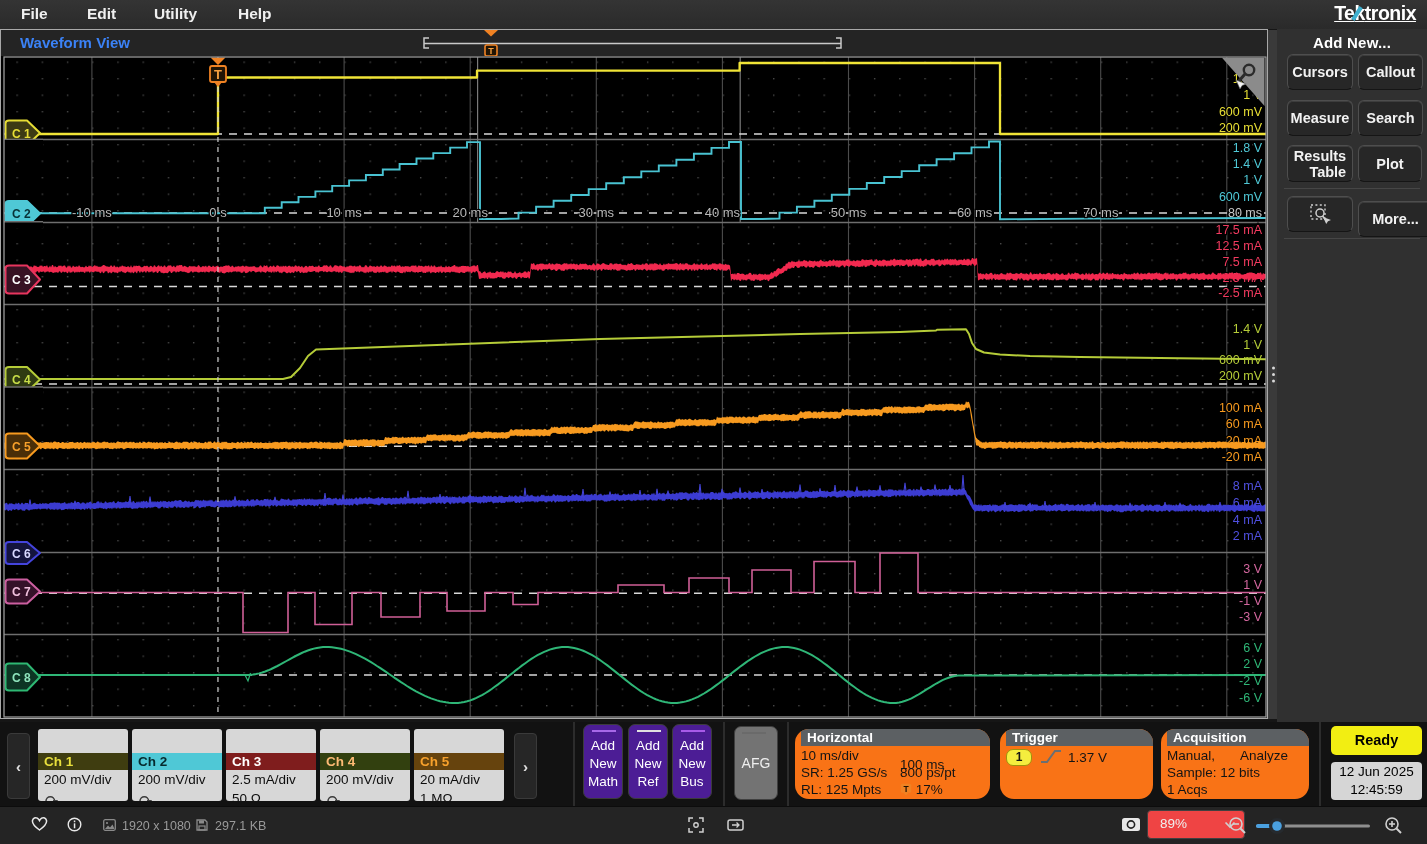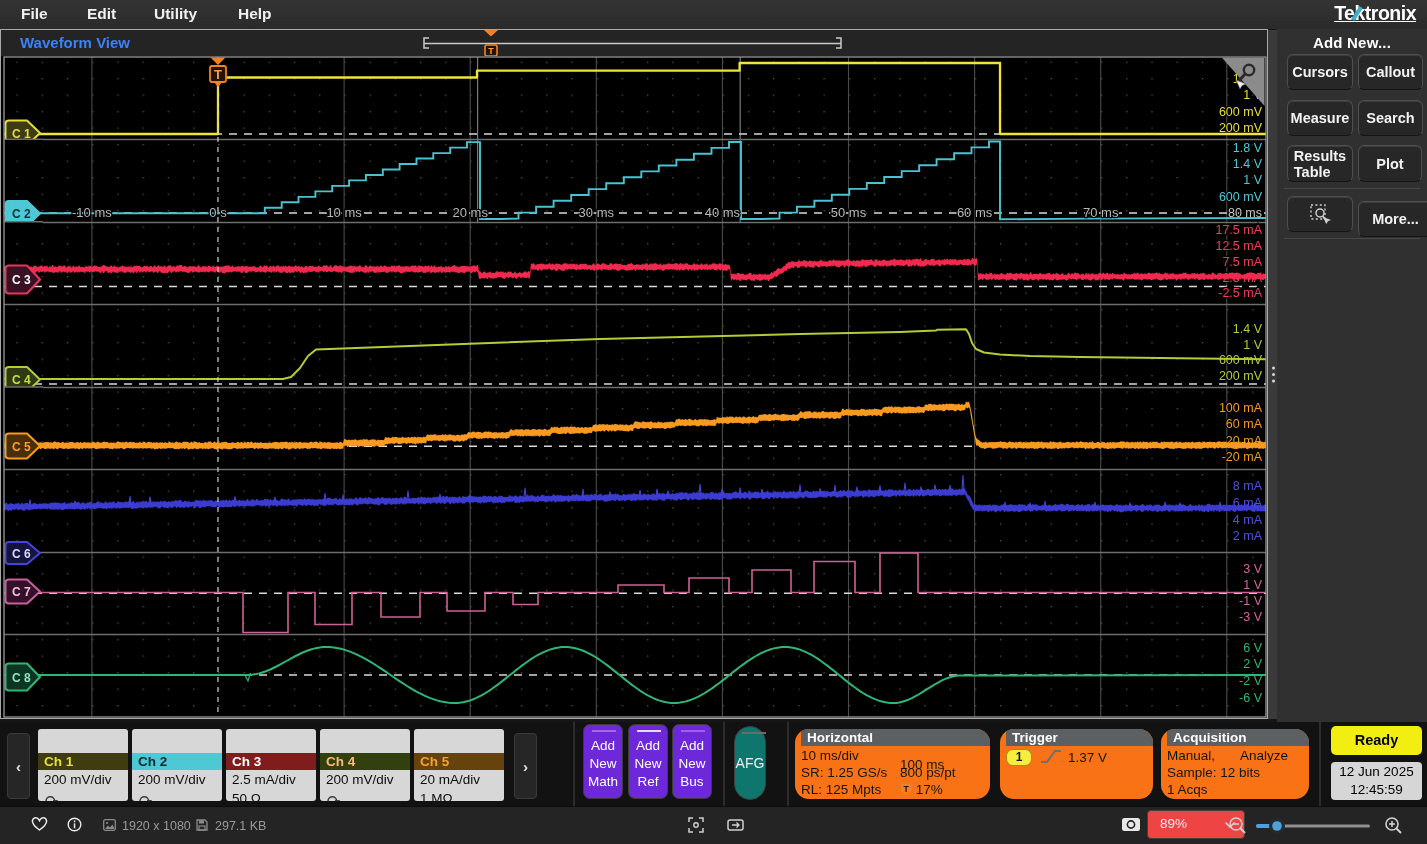--- a/index.html
+++ b/index.html
@@ -22,38 +22,38 @@
 #plot { position:absolute; left:0px; top:56px; }
 .sl { font:12.5px "Liberation Sans",sans-serif; paint-order:stroke; stroke:#000; stroke-width:2.5px; }
 .tl { font:13px "Liberation Sans",sans-serif; paint-order:stroke; stroke:#000; stroke-width:2.5px; }
 .bl { font:bold 12px "Liberation Sans",sans-serif; }
 
 
 #rpanel { left:1277px; top:29px; width:150px; height:693px; background:#303030; }
 #rpanel h3 { text-align:center; color:#fff; font-size:15px; margin-top:5px; letter-spacing:0.2px; }
 .rbtn { position:absolute; background:#272727; border:1px solid #4e4e4e;
   border-bottom-color:#151515; border-radius:6px; color:#f2f2f2; font-size:14.5px; font-weight:bold;
-  display:flex; align-items:center; justify-content:center; text-align:left;
+  display:flex; align-items:center; justify-content:center; text-align:right;
   box-shadow:inset 0 1px 0 rgba(255,255,255,.10); line-height:16px; }
 .rsep { position:absolute; left:7px; width:136px; height:1px; background:#464646; }
 
 #botbar { left:0; top:722px; width:1427px; height:84px; background:#121212; }
 .vdiv { position:absolute; top:0; width:2px; height:84px; background:#2c2c2c; }
 .chb { position:absolute; top:7px; width:90px; height:72px; border-radius:3px; overflow:hidden; background:#d7d7d7; }
 .chh { height:17px; font-weight:bold; font-size:13.5px; padding:1px 0 0 6px;margin-top:24px; }
 .chc { font-size:13.5px; color:#0d0d0d; padding:1px 0 0 6px; line-height:18.5px; position:relative; height:55px; }
 .arrbtn { position:absolute; top:11px; width:23px; height:66px; background:#262626;
   border:1px solid #3a3a3a; border-radius:4px; color:#e0e0e0; font-size:15px; font-weight:bold;
   display:flex; align-items:center; justify-content:center; }
-.addb { position:absolute; top:2px; width:40px; height:75px; background:#6d28d9;
+.addb { position:absolute; top:2px; width:40px; height:75px; background:#4c1d95;
   border:1px solid #3c3c3c; border-radius:7px; color:#fff; font-size:13.5px;
   text-align:center; line-height:18px; padding-top:12px; }
 .addb i { position:absolute; top:5px; left:8px; width:24px; height:2px; font-style:normal; }
-#afg { position:absolute; left:734px; top:4px; width:32px; height:74px; background:#0f766e;
-  border:1px solid #3f3f3f; border-radius:17px; color:#eee; font-size:14px;
+#afg { position:absolute; left:734px; top:4px; width:44px; height:74px; background:#737373;
+  border:1px solid #3f3f3f; border-radius:7px; color:#eee; font-size:14px;
   display:flex; align-items:center; justify-content:center; }
 #afg i { position:absolute; top:5px; left:7px; width:24px; height:2px; background:#6a6a6a; font-style:normal; }
 .panel { position:absolute; top:7px; background:#f97316; border-radius:14px; overflow:hidden;padding-left:6px; }
 .phead { background:#5c6063; color:#fff; font-weight:bold; font-size:13.5px; height:17px;
   padding:0 0 0 6px; line-height:17px; }
 .prow { position:absolute; font-size:13.5px; color:#141414; }
 #ready { position:absolute; left:1331px; top:4px; width:91px; height:29px; background:#f2ee12;
   border-radius:5px; color:#000; font-weight:bold; font-size:14.5px; text-align:center; line-height:29px; }
 #datebox { position:absolute; left:1331px; top:40px; width:91px; height:38px; background:#d6d6d6;
   border-radius:4px; color:#000; font-size:13.5px; text-align:center; line-height:18px; padding-top:1px; }

